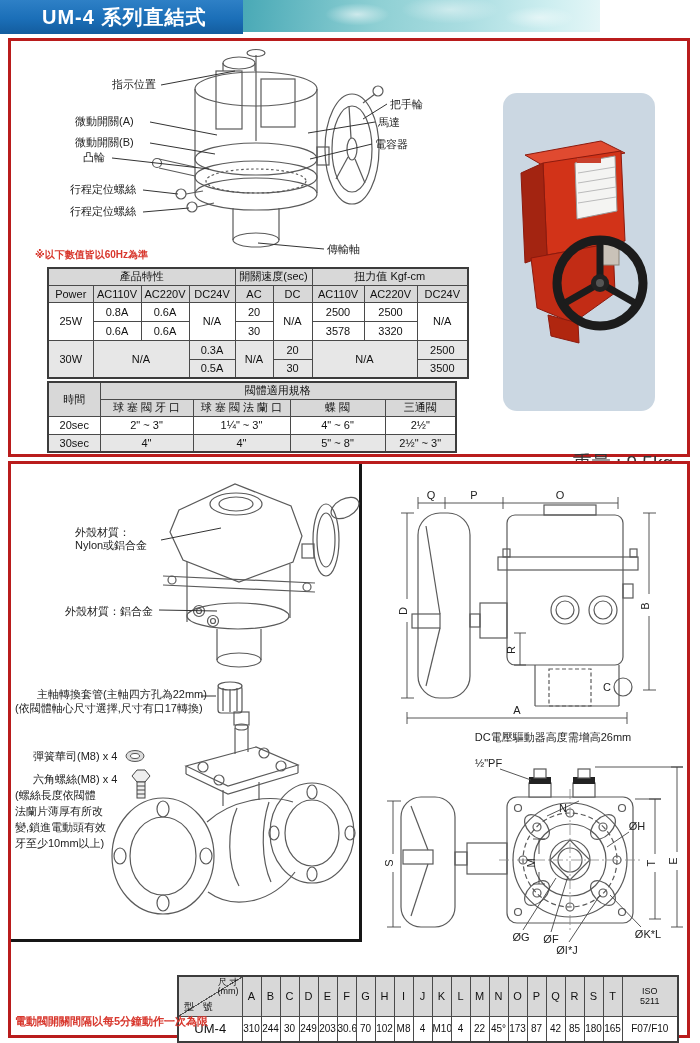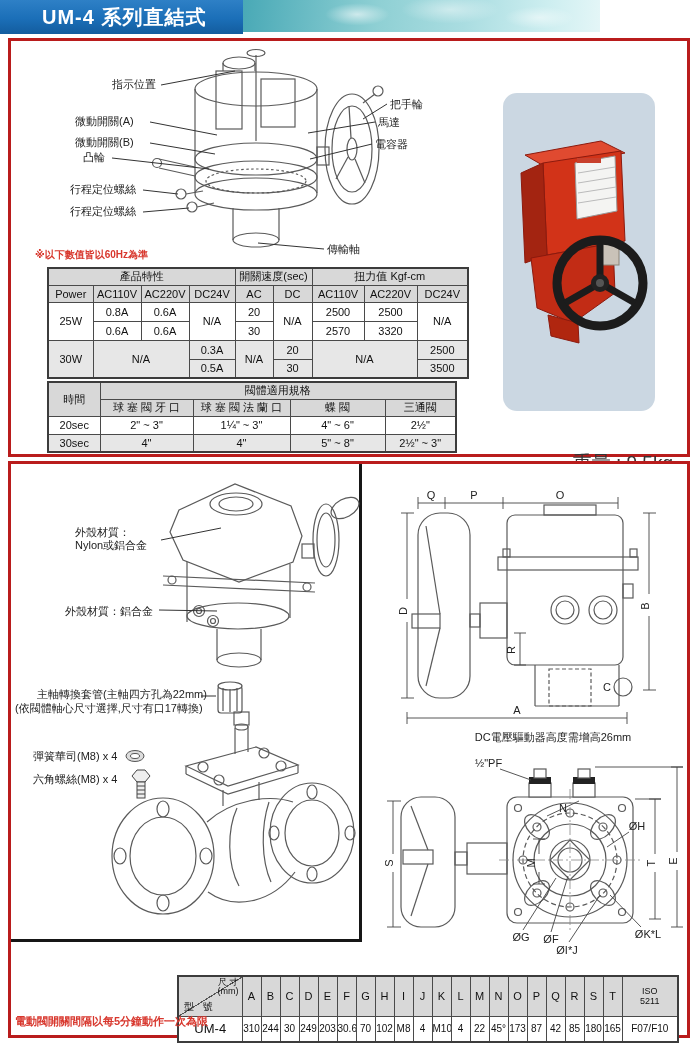--- a/index.html
+++ b/index.html
@@ -165,21 +165,21 @@
         <td>20</td>
         <td rowspan="2">N/A</td>
         <td>2500</td>
         <td>2500</td>
         <td rowspan="2">N/A</td>
       </tr>
       <tr class="dr">
         <td>0.6A</td>
         <td>0.6A</td>
         <td>30</td>
-        <td>2570</td>
+        <td>3578</td>
         <td>3320</td>
       </tr>
       <tr class="dr alt">
         <td rowspan="2">30W</td>
         <td colspan="2" rowspan="2">N/A</td>
         <td>0.3A</td>
         <td rowspan="2">N/A</td>
         <td>20</td>
         <td colspan="2" rowspan="2">N/A</td>
         <td>2500</td>
@@ -476,20 +476,24 @@
       <text x="637" y="474" text-anchor="middle">ØK*L</text>
     </svg>
 
     <span class="lbl pre" style="left:64px;top:62px;">外殼材質：
 Nylon或鋁合金</span>
     <span class="lbl" style="left:54px;top:141px;">外殼材質：鋁合金</span>
     <span class="lbl" style="left:26px;top:224px;">主軸轉換套管(主軸四方孔為22mm)</span>
     <span class="lbl" style="left:4px;top:238px;">(依閥體軸心尺寸選擇,尺寸有口17轉換)</span>
     <span class="lbl" style="left:22px;top:286px;">彈簧華司(M8) x 4</span>
     <span class="lbl" style="left:22px;top:309px;">六角螺絲(M8) x 4</span>
+    <span class="lbl pre" style="left:4px;top:323px;line-height:16px;">(螺絲長度依閥體
+法蘭片薄厚有所改
+變,鎖進電動頭有效
+牙至少10mm以上)</span>
 
     <span class="cap" style="left:430px;top:266px;width:224px;">DC電壓驅動器高度需增高26mm</span>
 
     <table id="t3">
       <colgroup>
         <col style="width:64px">
         <col style="width:19px">
           <col style="width:19px">
           <col style="width:19px">
           <col style="width:19px">

